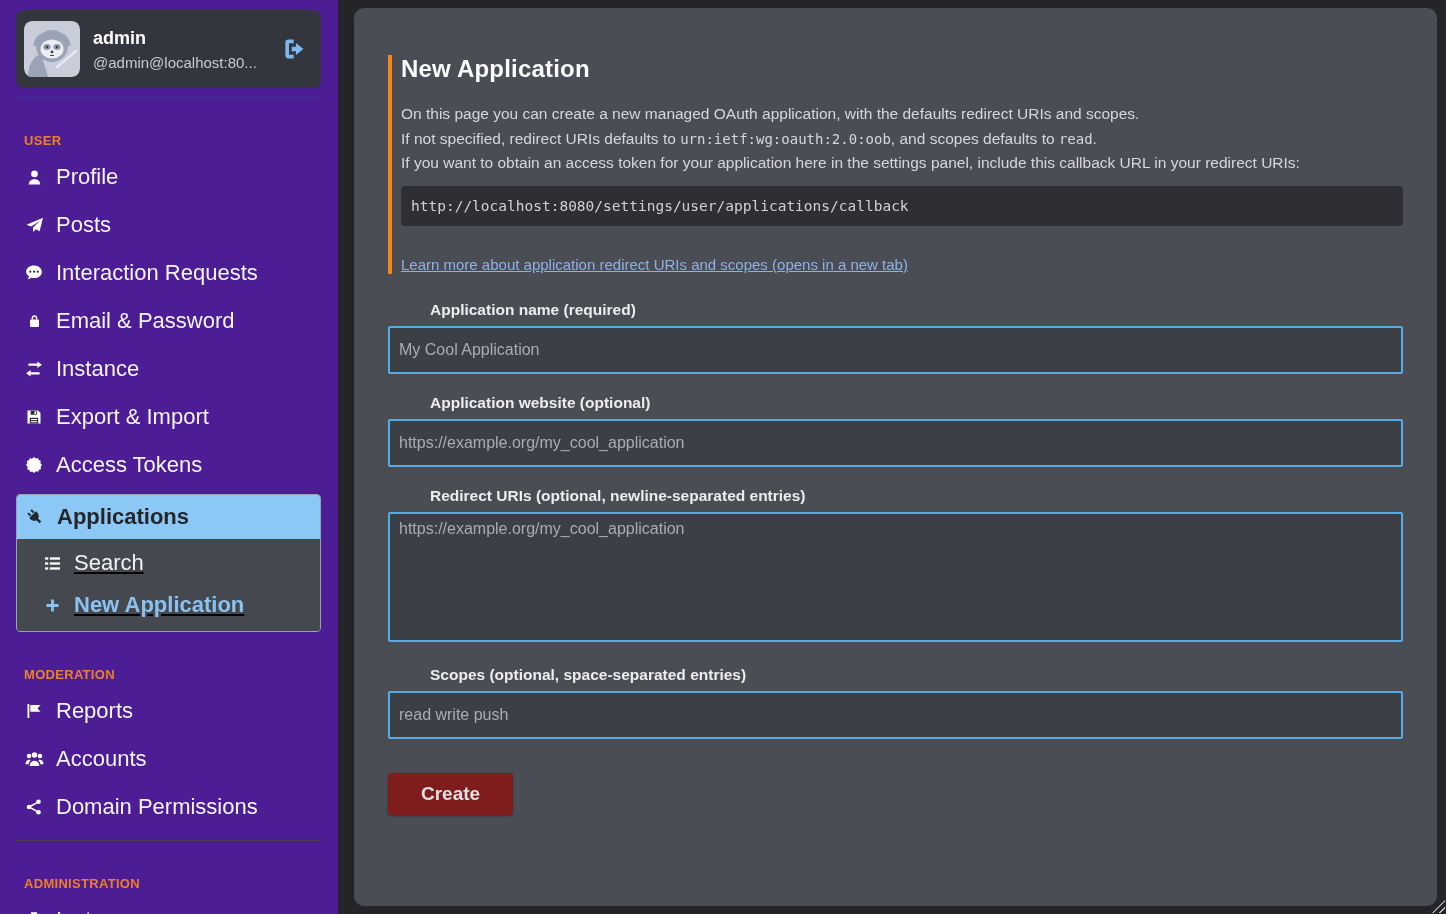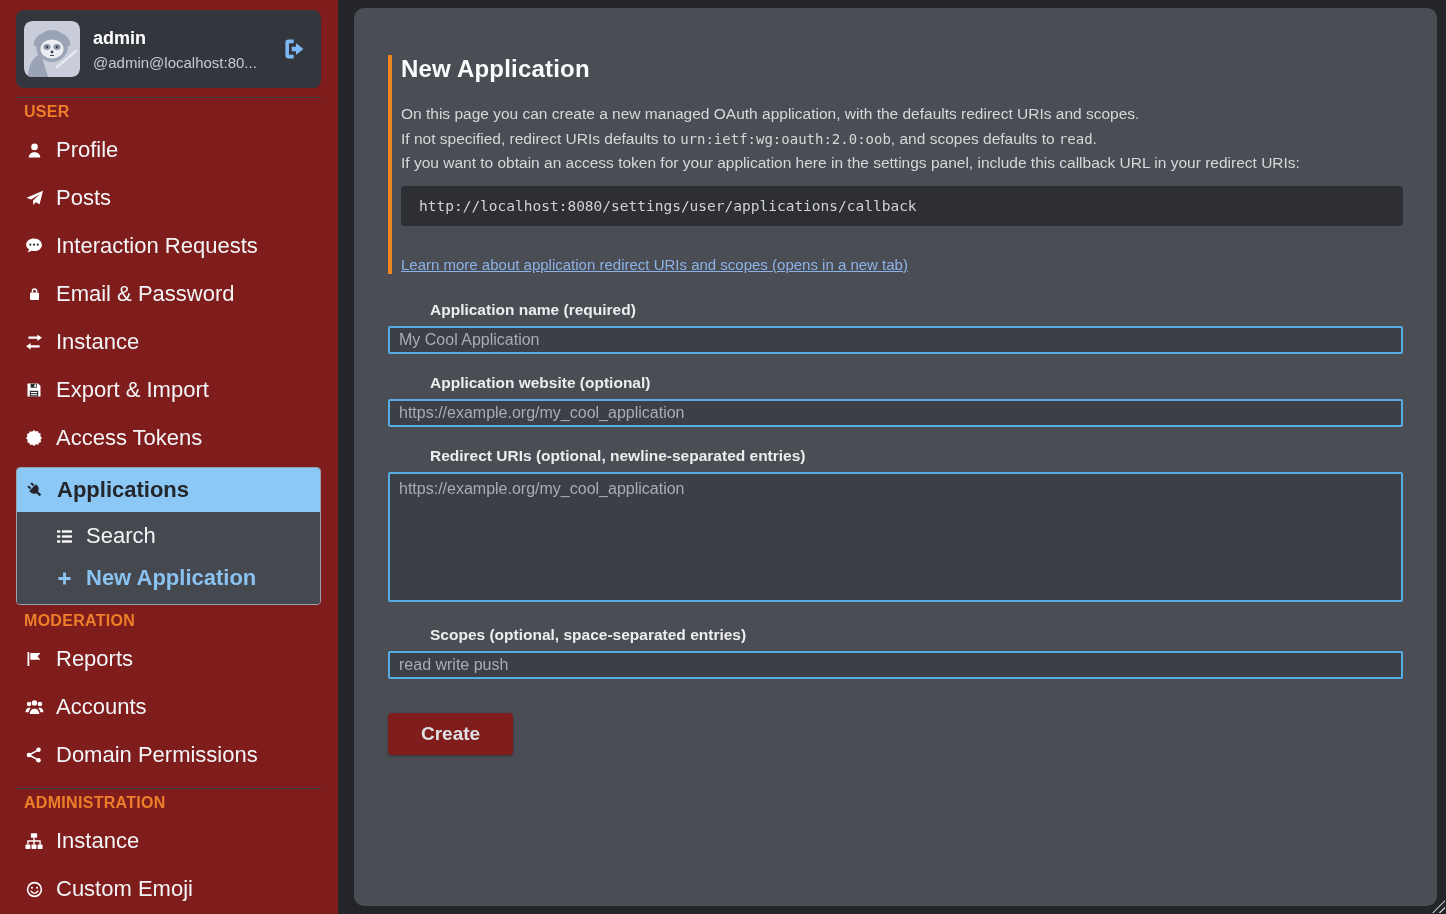--- a/index.html
+++ b/index.html
@@ -9,80 +9,80 @@
     background:#232529;
     font-family:"Liberation Sans", sans-serif;
     display:flex;
     overflow:hidden;
     position:relative;
   }
 
   
   .sidebar {
     width:338px; min-width:338px; height:914px;
-    background:#7f1d1d;
+    background:#4c1d95;
     padding:10px 17px 0 16px;
     overflow:hidden;
   }
   .user-card {
     display:flex; align-items:center; gap:13px;
     background:#34363d; border-radius:8px;
     padding:11px 14px 11px 8px;
   }
   .avatar svg { display:block; border-radius:8px; }
   .user-meta { min-width:0; }
   .user-name { font-size:18px; font-weight:bold; color:#ffffff; margin-bottom:5px; }
   .user-handle { font-size:15px; color:#c8cad0; white-space:nowrap; }
   .logout { margin-left:auto; color:#7cb9f2; display:flex; cursor:pointer; }
 
   .divider { border:none; height:1px; background:#3e4046; margin:9px 0 0; }
 
   .section-header {
-    color:#ee7f2a; font-size:16px; font-weight:bold;
-    margin:5px 0 5px 8px; letter-spacing:.3px;
+    color:#ee7f2a; font-size:13px; font-weight:bold;
+    margin:35px 0 5px 8px; letter-spacing:.3px;
   }
 
   .nav-item {
     display:flex; align-items:center; gap:12px;
     padding:11px 8px;
     font-size:22px; color:#f3f4f6;
     cursor:pointer; white-space:nowrap;
   }
   .nav-item .icon { width:20px; min-width:20px; display:flex; justify-content:center; color:#ffffff; }
 
   .nav-group {
     border:1px solid #97a3b1; border-radius:4px;
     margin:5px 0 7px; overflow:hidden;
   }
   .nav-group .nav-item.active {
     background:#8bc8f5; color:#24262b; font-weight:bold; padding:9px 8px;
   }
   .nav-item.active .icon { color:#24262b; }
-  .subnav { background:#46484f; padding:3px 12px 5px; }
+  .subnav { background:#46484f; padding:3px 0 5px;text-decoration:underline; }
   .subnav .nav-item { padding:8px 8px 8px 25px; }
   .subnav .nav-item.current { color:#8ac2f0; font-weight:bold; }
   .subnav .nav-item.current .icon { color:#8ac2f0; }
 
   
   .main { flex:1; height:914px; padding:8px 9px 8px 16px; }
   .panel {
     background:#4b4d55; border-radius:10px;
     width:100%; height:100%;
     padding:47px 34px 0;
   }
   .headed { border-left:4px solid #f0861f; padding-left:9px; }
   .page-title {
     margin:0 0 19px; font-size:24px; font-weight:bold;
     color:#fafbfc; letter-spacing:.2px;
   }
   .intro p { margin:0; font-size:15.5px; line-height:24.5px; color:#d6d7d9; }
   code.inline { font-family:"DejaVu Sans Mono", monospace; font-size:14px; color:#d6d7d9; }
   .codeblock {
     margin-top:10px; background:#2d2f35; border-radius:4px;
-    padding:11px 18px;
+    padding:11px 10px;
   }
   .codeblock code {
     font-family:"DejaVu Sans Mono", monospace;
     font-size:14.5px; color:#d0d2d5;
   }
   .learn-link {
     display:inline-block; margin-top:30px;
     color:#8cb2e6; font-size:15px;
     text-decoration:underline; cursor:pointer;
   }
@@ -93,21 +93,21 @@
     display:block; font-size:15.5px; font-weight:bold;
     color:#eceded; margin-bottom:7px;margin-left:42px;
   }
   .field input[type="text"], .field textarea {
     width:100%; background:#3d3f46;
     border:2px solid #55ade3; border-radius:2px;
     color:#e8e9ea; font-size:16px;
     padding:6px 9px;
     font-family:"Liberation Sans", sans-serif;
   }
-  .field input[type="text"] { height:28px; }
+  .field input[type="text"] { height:48px; }
   .field textarea { height:130px; resize:none; }
   .field ::placeholder { color:#a9acb3; opacity:1; }
 
   .create-btn {
     margin-top:14px;
     background:#7f1d1d; color:#dfe0e3;
     border:none; border-radius:4px;
     font-size:19px; font-weight:bold;
     padding:10px 33px;
     font-family:"Liberation Sans", sans-serif;

